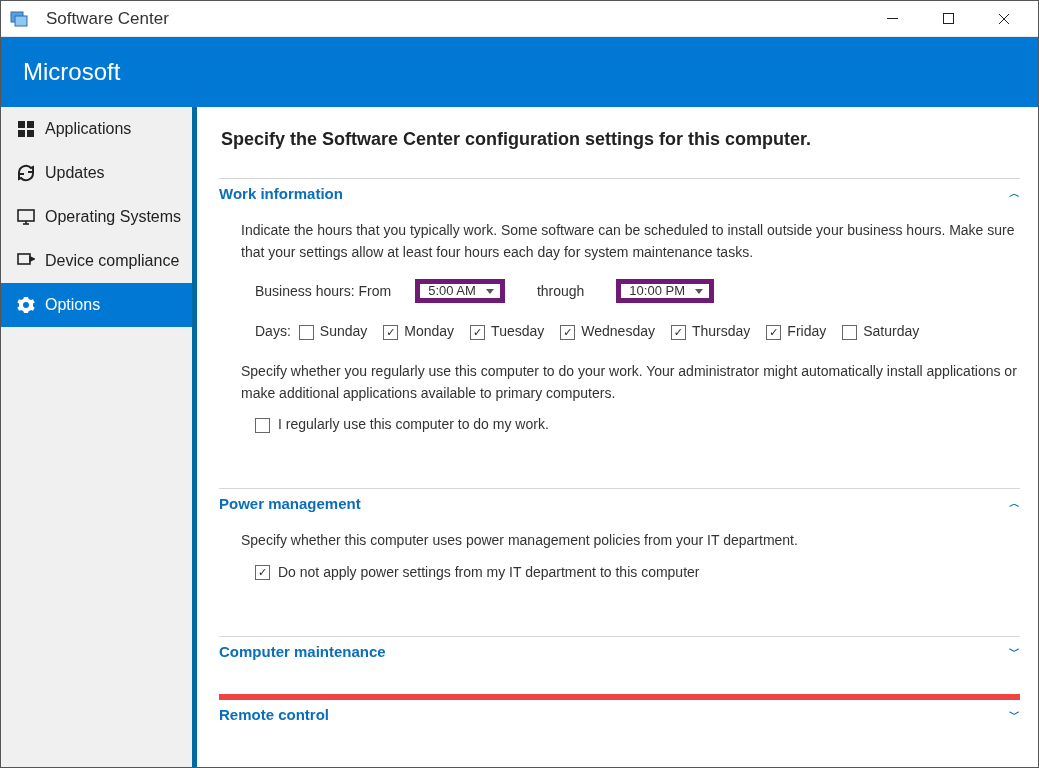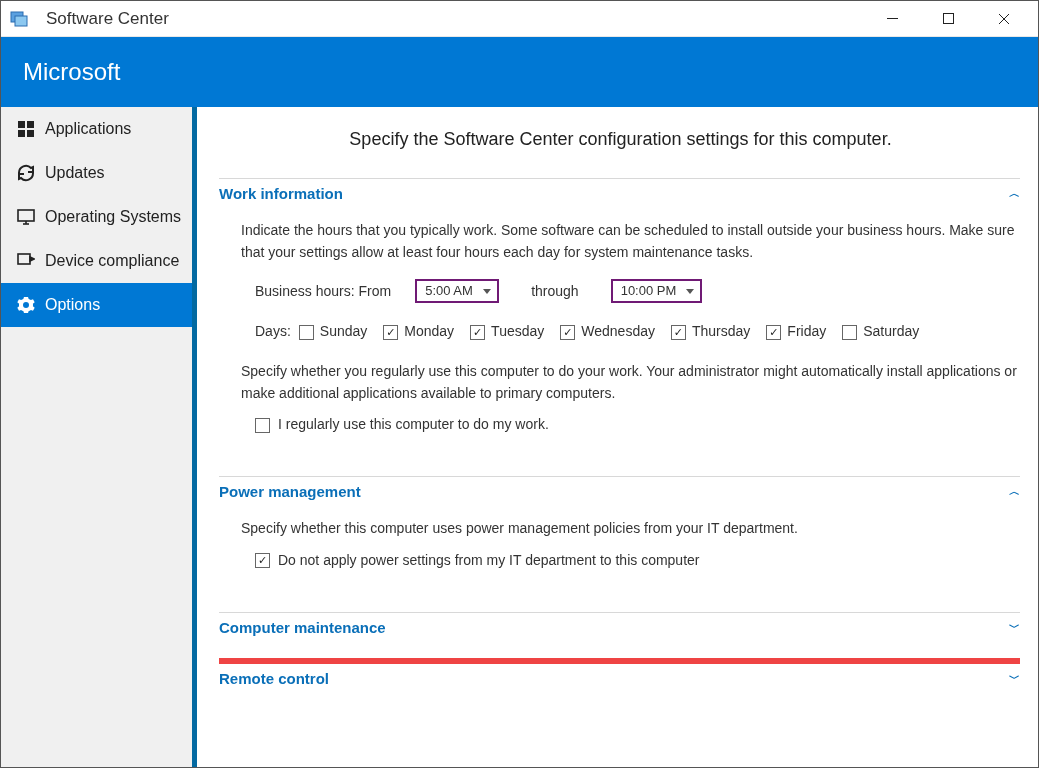--- a/index.html
+++ b/index.html
@@ -88,56 +88,55 @@
     .nav-icon svg { width: 18px; height: 18px; }
     .main {
       flex: 1;
       padding: 22px 18px 10px 22px;
       overflow-y: auto;
       font-size: 14px;
       color: #222;
     }
     .page-heading {
       font-size: 18px;
-      font-weight: 400;
-      margin-bottom: 28px;
+      font-weight: 700;
       padding-left: 2px;
-      text-align: center;
     }
     .section {
       margin-bottom: 16px;
     }
     .section-header {
       display: flex;
       justify-content: space-between;
       align-items: center;
       color: #0a6fb8;
       font-size: 15px;
       font-weight: 600;
       padding: 6px 0 6px 0;
       border-top: 1px solid #d8d8d8;
       cursor: pointer;
+      margin-top: 28px;
     }
     .section:first-of-type .section-header { border-top: none; }
     .chevron {
       font-size: 11px;
       color: #0a6fb8;
       font-weight: bold;
     }
     .section-body {
       padding: 12px 0 24px 22px;
       line-height: 1.55;
       color: #333;
     }
     .row { margin: 16px 0 18px 14px; display: flex; align-items: center; flex-wrap: wrap; gap: 24px; }
     .row-days { margin: 12px 0 18px 14px; display: flex; align-items: center; flex-wrap: wrap; gap: 8px; }
     .dropdown {
       display: inline-flex;
       align-items: center;
-      border: 2px solid #701a75;
+      border: 5px solid #701a75;
       height: 24px;
       min-width: 84px;
       padding: 0 6px 0 8px;
       font-size: 13px;
       gap: 10px;
       cursor: pointer;
       background: #fff;
     }
     .dropdown .caret {
       margin-left: auto;

